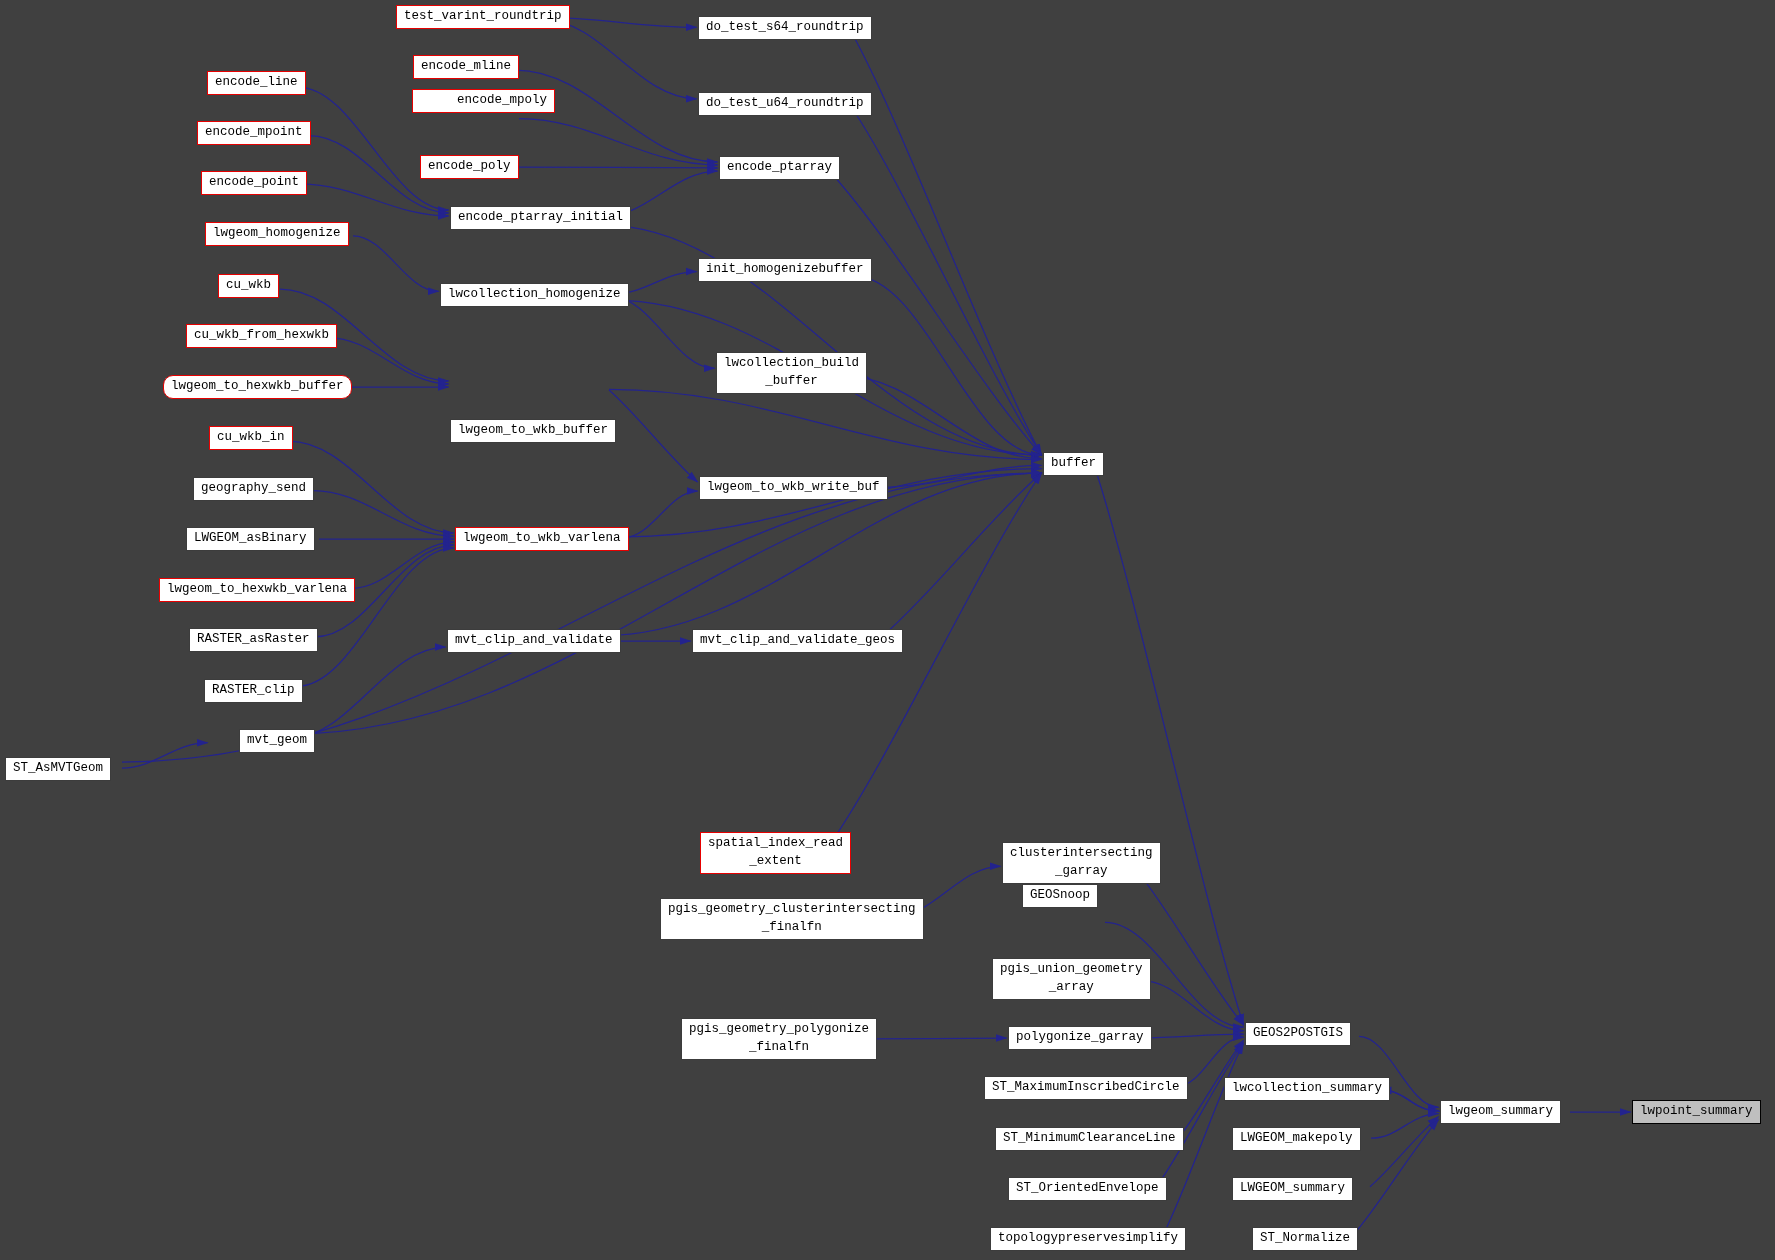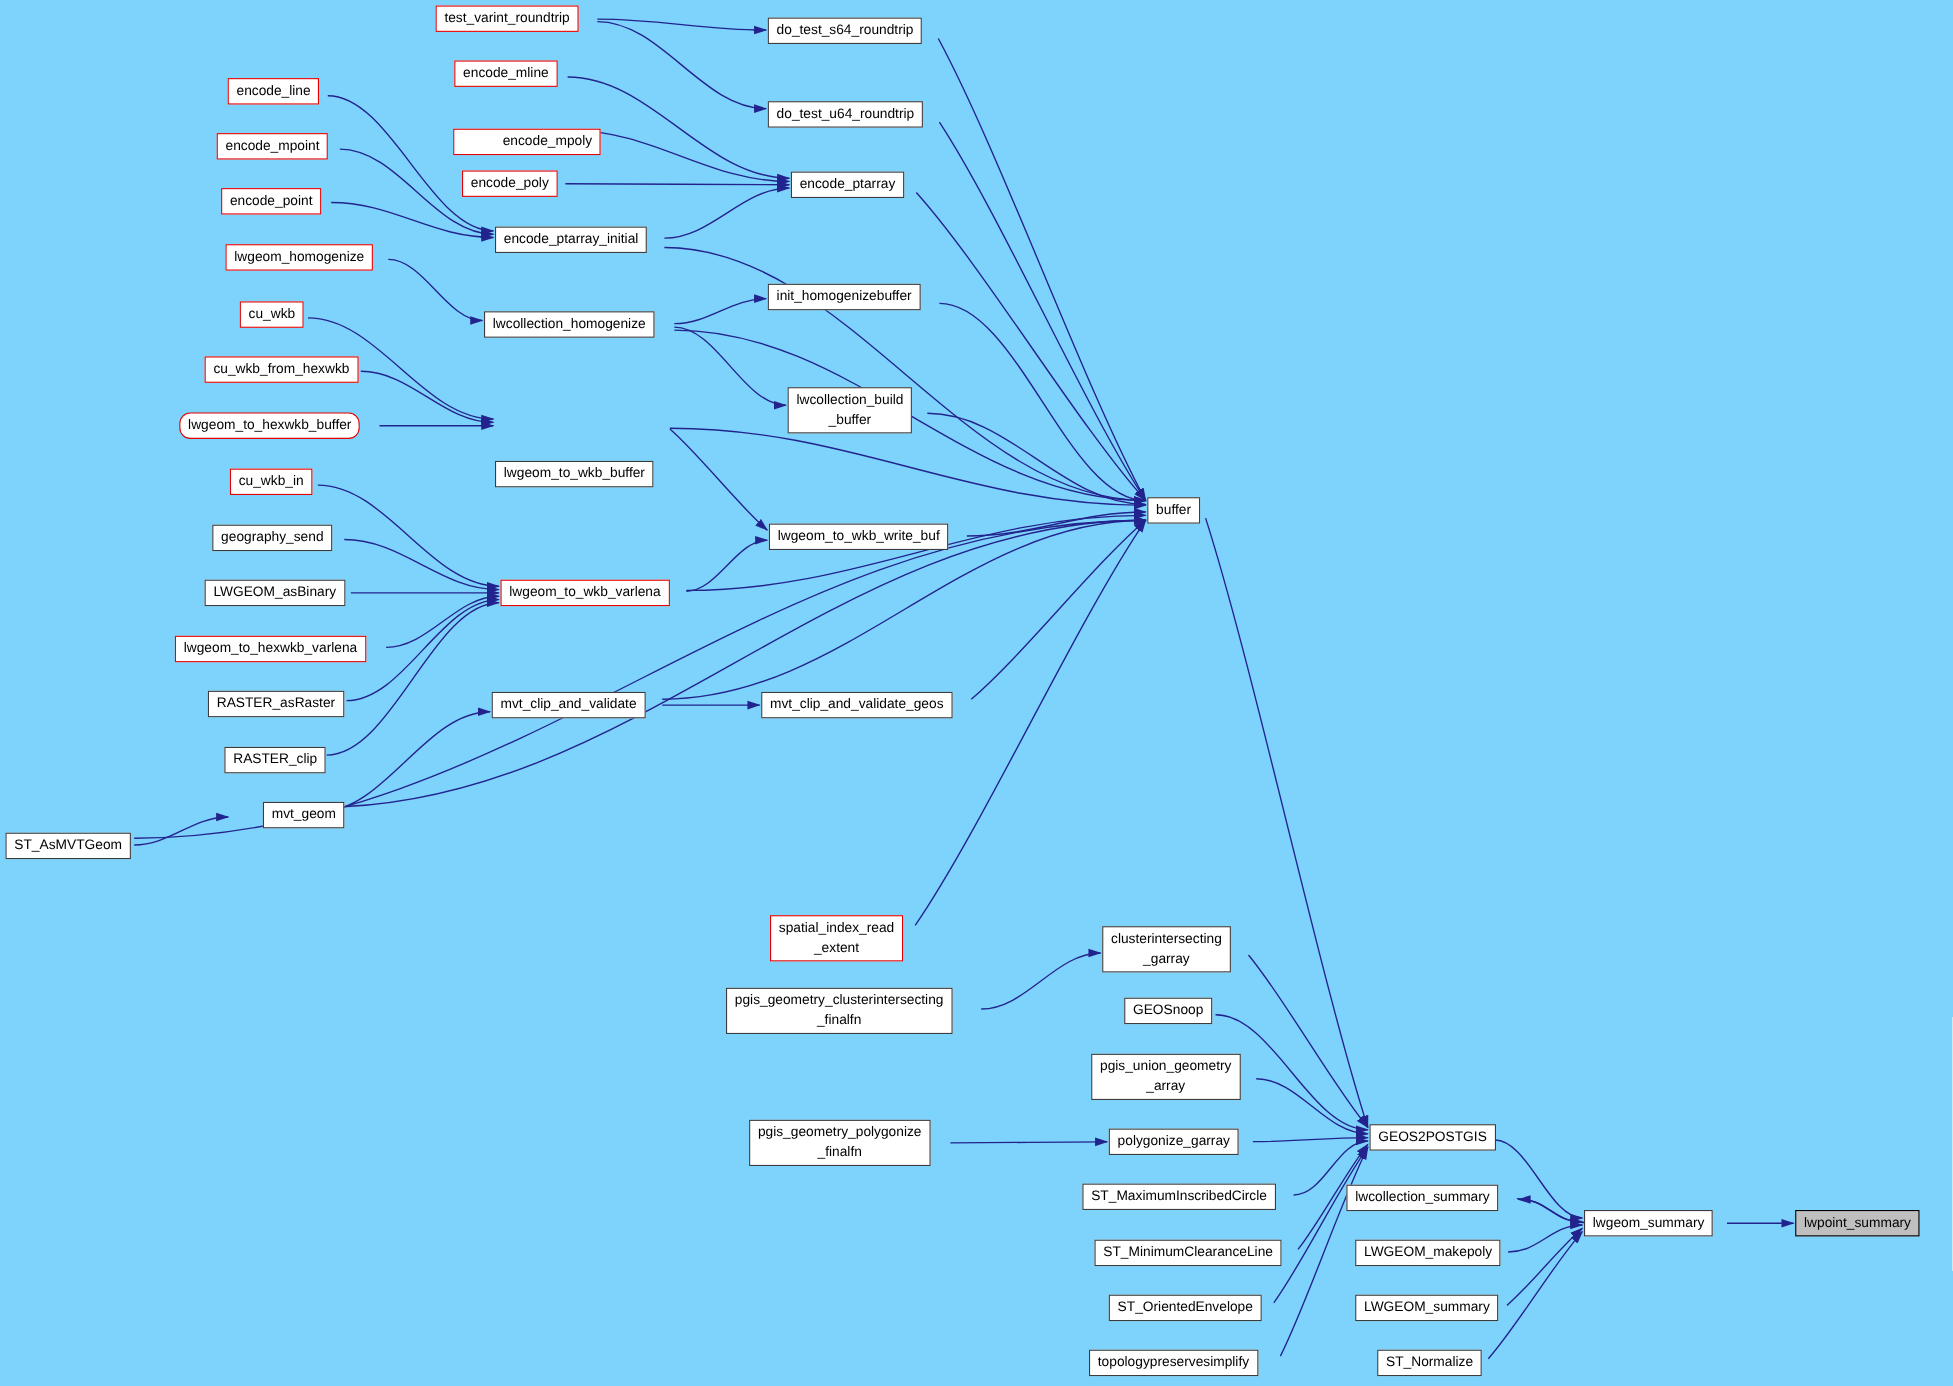--- a/index.html
+++ b/index.html
@@ -1,20 +1,20 @@
 <!DOCTYPE html>
 <html><head>
 <meta charset="utf-8">
 <style>
   html,body{margin:0;padding:0;background:#ffffff;}
   #canvas{
     position:relative;
     width:1775px;height:1260px;
-    background:#7dd3fc;
-    font-family:Liberation Sans, sans-serif;
+    background:#404040;
+    font-family:Liberation Mono, monospace;
     overflow:hidden;
   }
   #edges{position:absolute;left:0;top:0;z-index:1;}
   .node{
     position:absolute;
     z-index:2;
     background:#ffffff;
     border:1.4px solid #3c3c3c;
     color:#000000;
     font-size:12.5px;
@@ -94,21 +94,21 @@
       <path d="M1440,1111.31 C1412,1111.31 1408.5,1090.38 1380.5,1090.38" fill="none" stroke="#23238e" stroke-width="1.25" marker-end="url(#arrow)"></path>
       <path d="M1371,1138.19 C1399,1138.19 1410.5,1113.62 1438.5,1113.62" fill="none" stroke="#23238e" stroke-width="1.25" marker-end="url(#arrow)"></path>
       <path d="M1370,1186.69 C1390.55,1169.1725000000001 1417.95,1134.1374999999998 1438.5,1116.62" fill="none" stroke="#23238e" stroke-width="1.25" marker-end="url(#arrow)"></path>
       <path d="M1353,1235.19 C1378.65,1206.2975000000001 1412.85,1148.5124999999998 1438.5,1119.62" fill="none" stroke="#23238e" stroke-width="1.25" marker-end="url(#arrow)"></path>
       <path d="M1570,1112 C1598,1112 1602.5,1112 1630.5,1112" fill="none" stroke="#23238e" stroke-width="1.25" marker-end="url(#arrow)"></path>
     </svg>
 <div class="node red" style="left: 396px; top: 5px;">test_varint_roundtrip</div>
     <div class="node red" style="left: 207px; top: 71px; text-align: right;">encode_line</div>
     <div class="node red" style="left: 413px; top: 55px;">encode_mline</div>
     <div class="node red" style="left: 197px; top: 121px;">encode_mpoint</div>
-    <div class="node red" style="left: 412px; top: 117px; padding-left: 44px;">encode_mpoly</div>
+    <div class="node red" style="left: 412px; top: 89px; padding-left: 44px;">encode_mpoly</div>
     <div class="node red" style="left: 201px; top: 171px;">encode_point</div>
     <div class="node red" style="left: 420px; top: 155px;">encode_poly</div>
     <div class="node red" style="left: 205px; top: 222px;">lwgeom_homogenize</div>
     <div class="node red" style="left: 218px; top: 274px;">cu_wkb</div>
     <div class="node red" style="left: 176px; top: 324px; margin-left: 10px;">cu_wkb_from_hexwkb</div>
     <div class="node red" style="left: 163px; top: 375px; border-radius: 10px;">lwgeom_to_hexwkb_buffer</div>
     <div class="node red" style="left: 209px; top: 426px;">cu_wkb_in</div>
     <div class="node" style="left: 193px; top: 477px;">geography_send</div>
     <div class="node" style="left: 186px; top: 527px;">LWGEOM_asBinary</div>
     <div class="node red" style="left: 159px; top: 578px;">lwgeom_to_hexwkb_varlena</div>
@@ -129,21 +129,21 @@
     <div class="node" style="left: 699px; top: 476px;">lwgeom_to_wkb_write_buf</div>
     <div class="node red" style="left: 455px; top: 527px;">lwgeom_to_wkb_varlena</div>
     <div class="node" style="left: 447px; top: 629px;">mvt_clip_and_validate</div>
     <div class="node" style="left: 692px; top: 629px;">mvt_clip_and_validate_geos</div>
     <div class="node red" style="left: 700px; top: 832px;">spatial_index_read
 _extent</div>
     <div class="node" style="left: 660px; top: 898px;">pgis_geometry_clusterintersecting
 _finalfn</div>
     <div class="node" style="left: 1002px; top: 842px;">clusterintersecting
 _garray</div>
-    <div class="node" style="left: 1022px; top: 907px; text-align: right;">GEOSnoop</div>
+    <div class="node" style="left: 1022px; top: 884px; text-align: right;">GEOSnoop</div>
     <div class="node" style="left: 992px; top: 958px;">pgis_union_geometry
 _array</div>
     <div class="node" style="left: 681px; top: 1018px;">pgis_geometry_polygonize
 _finalfn</div>
     <div class="node" style="left: 1008px; top: 1026px;">polygonize_garray</div>
     <div class="node" style="left: 984px; top: 1076px;">ST_MaximumInscribedCircle</div>
     <div class="node" style="left: 995px; top: 1127px;">ST_MinimumClearanceLine</div>
     <div class="node" style="left: 1008px; top: 1177px;">ST_OrientedEnvelope</div>
     <div class="node" style="left: 990px; top: 1227px;">topologypreservesimplify</div>
     <div class="node" style="left: 1245px; top: 1022px;">GEOS2POSTGIS</div>

